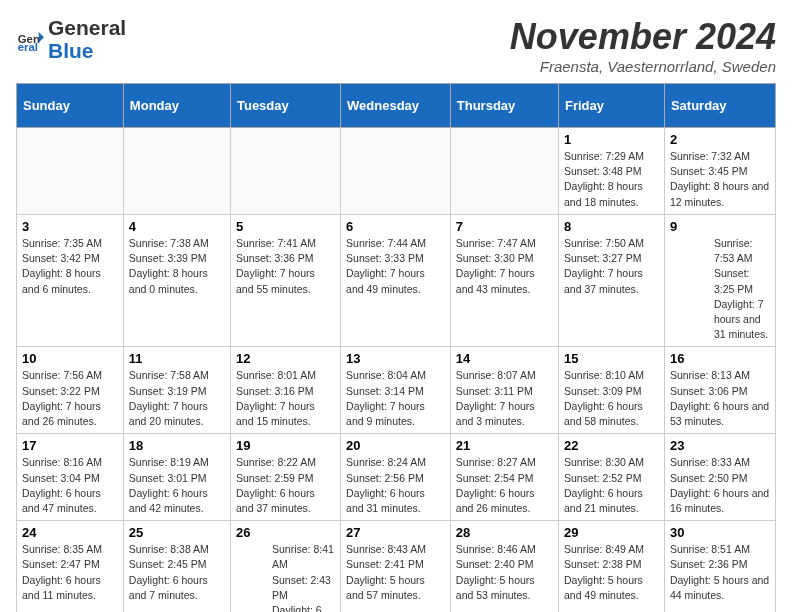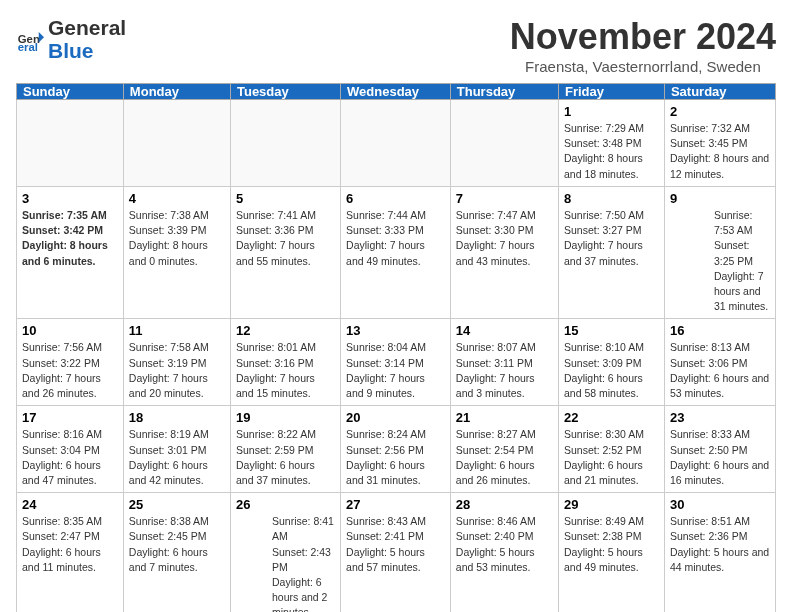--- a/index.html
+++ b/index.html
@@ -28,40 +28,41 @@
       font-weight: bold;
       line-height: 1.1;
     }
     .logo-general { color: #333; }
     .logo-blue { color: #1a6bbf; }
     .logo-icon {
       width: 28px;
       height: 28px;
     }
     .title-area {
-      text-align: center;
+      text-align: right;
+      font-style: italic;
     }
     .month-title {
       font-size: 36px;
       font-weight: bold;
       color: #333;
     }
     .subtitle {
       font-size: 15px;
       color: #555;
     }
     .calendar {
       width: 100%;
       border-collapse: collapse;
     }
     .calendar th {
       background: #1a6bbf;
       color: #fff;
       text-align: left;
-      padding: 0 6px;
+      padding: 14px 6px;
       font-size: 13px;
       border: 1px solid #aaa;
     }
     .calendar td {
       border: 1px solid #ccc;
       vertical-align: top;
       padding: 4px 5px;
       font-size: 11px;
       width: 113px;
       min-height: 75px;
@@ -133,21 +134,21 @@
         <td>
           <span class="day-number">2</span>
           <div class="day-detail" style="white-space: pre-line;">Sunrise: 7:32 AM
 Sunset: 3:45 PM
 Daylight: 8 hours and 12 minutes.</div>
         </td>
       </tr>
       <tr>
         <td>
           <span class="day-number">3</span>
-          <div class="day-detail" style="white-space: pre-line; font-weight: bold;">Sunrise: 7:35 AM
+          <div class="day-detail" style="white-space: pre-line;">Sunrise: 7:35 AM
 Sunset: 3:42 PM
 Daylight: 8 hours and 6 minutes.</div>
         </td>
         <td>
           <span class="day-number">4</span>
           <div class="day-detail" style="white-space: pre-line;">Sunrise: 7:38 AM
 Sunset: 3:39 PM
 Daylight: 8 hours and 0 minutes.</div>
         </td>
         <td>

